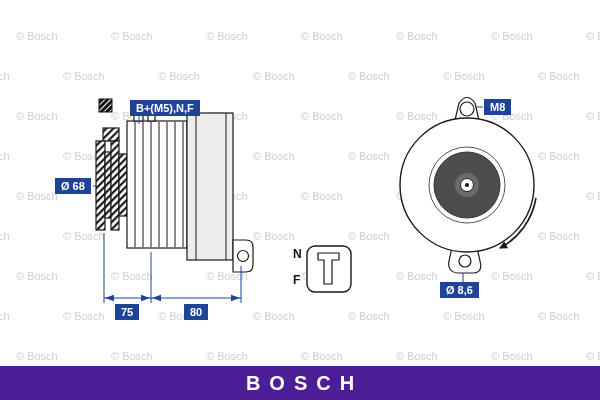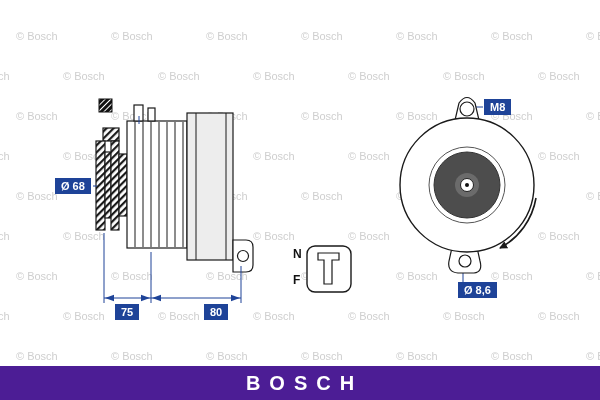--- a/index.html
+++ b/index.html
@@ -169,24 +169,25 @@
       <circle cx="467" cy="185" r="67" fill="#ffffff" stroke="#1a1a1a" stroke-width="1.4"></circle>
       <circle cx="467" cy="185" r="38" fill="none" stroke="#555555" stroke-width="1"></circle>
       <circle cx="467" cy="185" r="33" fill="#4d4d4d" stroke="#333333" stroke-width="1"></circle>
       <circle cx="467" cy="185" r="12" fill="#6b6b6b"></circle>
       <circle cx="467" cy="185" r="6.5" fill="#ffffff" stroke="#222222" stroke-width="1"></circle>
       <circle cx="467" cy="185" r="2" fill="#111111"></circle>
       <path d="M536,198 A70,70 0 0 1 500,248" stroke="#1a1a1a" stroke-width="1.6" fill="none" marker-end="url(#mk)"></path>
     </g>
   </svg>
 
+  <div class="lbl blue" style="left:130px; top:100px;">B+(M5),N,F</div>
   <div class="lbl blue" style="left:55px; top:178px;">Ø 68</div>
   <div class="lbl blue" style="left:115px; top:304px;">75</div>
-  <div class="lbl blue" style="left:184px; top:304px;margin-left:20px;">80</div>
+  <div class="lbl blue" style="left:184px; top:304px;">80</div>
   <div class="lbl blue" style="left:484px; top:99px;">M8</div>
-  <div class="lbl blue" style="left:440px; top:282px;margin-left:18px;">Ø 8,6</div>
+  <div class="lbl blue" style="left:440px; top:282px;">Ø 8,6</div>
   <div class="lbl dark" style="left:293px; top:247px;">N</div>
   <div class="lbl dark" style="left:293px; top:273px;">F</div>
 
   <div class="brand-bar">
     <span>BOSCH</span>
   </div>
 </div>
 
 </body></html>

